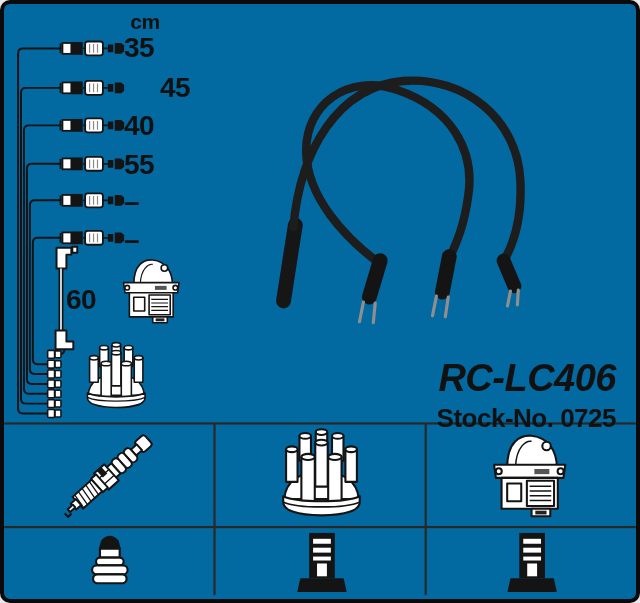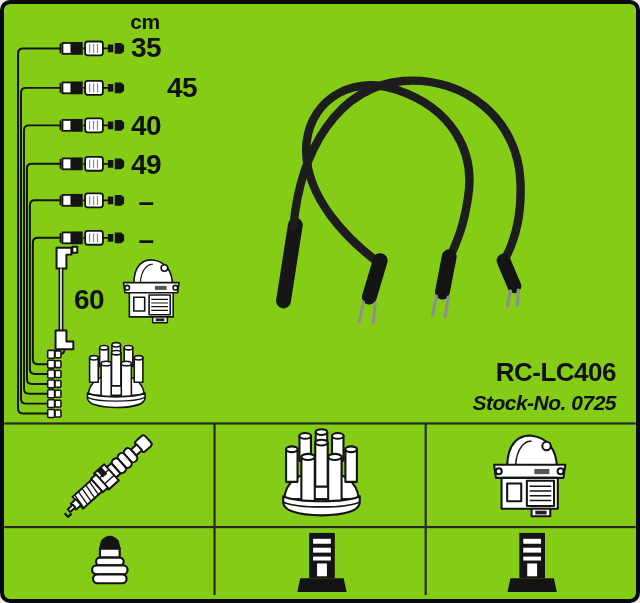--- a/index.html
+++ b/index.html
@@ -1,33 +1,33 @@
 <!DOCTYPE html>
 <html><head>
 <meta charset="utf-8">
 <style>
   html,body { margin:0; padding:0; background:#e8e8e8; }
   #stage {
     position:relative; width:640px; height:603px;
-    box-sizing:border-box; background:#84cc16;
+    box-sizing:border-box; background:#0369a1;
     border:4px solid #0a0a0a; border-radius:10px;
     overflow:hidden;
     font-family:"Liberation Sans", sans-serif;
   }
   #art { position:absolute; left:0; top:0; width:100%; height:100%; }
   .txt { position:absolute; color:#111; font-weight:bold; line-height:1.1;
          letter-spacing:-0.5px; }
   .unit  { left:118px; top:6px;  width:46px; text-align:center; font-size:21px; }
-  .num   { left:120px; width:44px; text-align:center; font-size:28px; }
+  .num   { left:120px; width:44px; text-align:left; font-size:28px; }
   .n0 { top:29px; } .n1 { top:69px;margin-left:36px; } .n2 { top:107px; }
   .n3 { top:146px; } .n4 { top:183px; } .n5 { top:221px; }
-  .coil-len { left:64px; top:281px; width:42px; text-align:center; font-size:28px; }
+  .coil-len { left:56px; top:281px; width:42px; text-align:center; font-size:28px; }
   .product { position:absolute; right:20px; top:353px; text-align:right; color:#111; }
-  .product .code  { font-weight:bold; font-size:26px; letter-spacing:-0.5px; }
-  .product .stock { font-weight:bold; font-size:21px; letter-spacing:-0.5px; margin-top:3px;font-style:italic; }
+  .product .code  { font-weight:bold; font-size:38px; letter-spacing:-0.5px;font-style:italic; }
+  .product .stock { font-weight:bold; font-size:26px; letter-spacing:-0.5px; margin-top:3px; }
 </style>
 </head>
 <body>
 
 <div id="stage">
 
   <svg id="art" viewBox="0 0 640 603">
     <defs>
 
       <g id="sym-lead" stroke="#141414" fill="none" stroke-width="1.8">
@@ -221,21 +221,21 @@
     </g>
     <g>
       <use href="#sym-tower" transform="translate(505,536)"></use>
     </g>
   </svg>
 
   <div class="txt unit">cm</div>
   <div class="txt num n0">35</div>
   <div class="txt num n1">45</div>
   <div class="txt num n2">40</div>
-  <div class="txt num n3">49</div>
+  <div class="txt num n3">55</div>
   <div class="txt num n4">–</div>
   <div class="txt num n5">–</div>
   <div class="txt coil-len">60</div>
 
   <div class="product">
     <div class="code">RC-LC406</div>
     <div class="stock">Stock-No. 0725</div>
   </div>
 
   <div style="position:absolute;left:4px;top:425px;width:209px;height:105px;" aria-label="spark-plug"></div>

